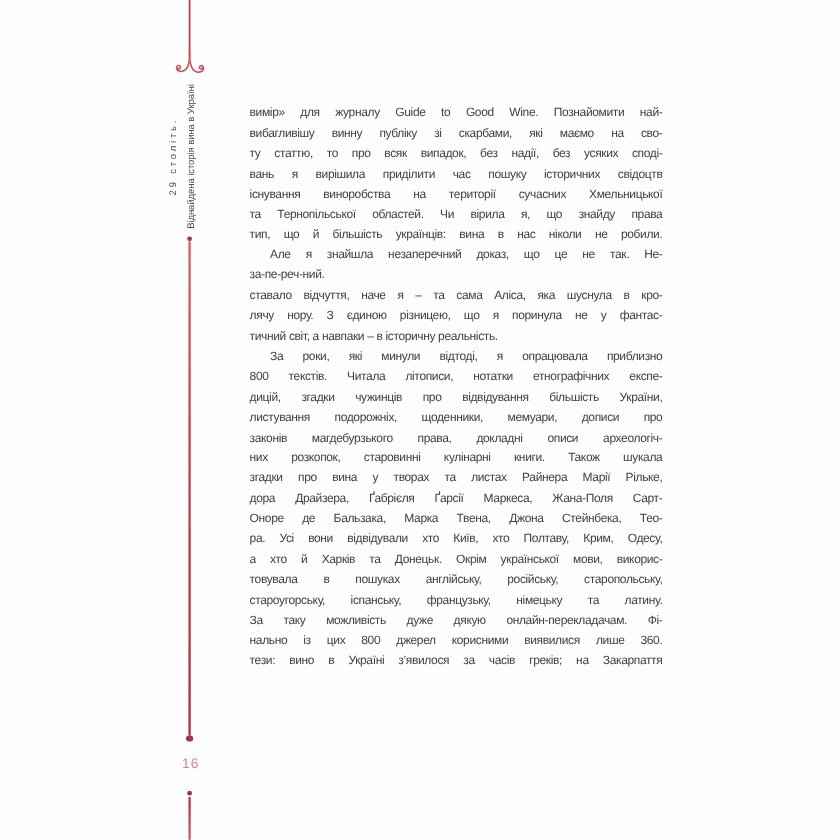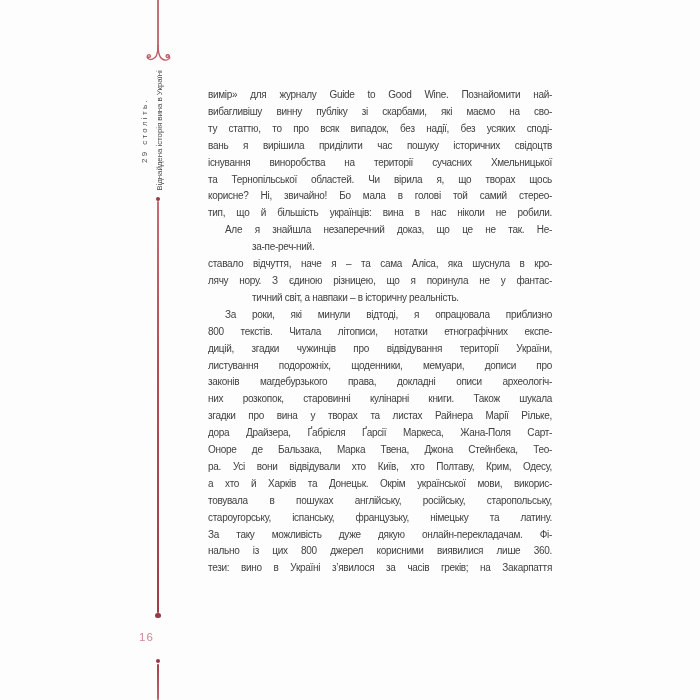--- a/index.html
+++ b/index.html
@@ -43,40 +43,40 @@
     line-height: 14.5px;
     white-space: nowrap;
   }
   .vtitle .t1 { letter-spacing: 2.3px; }
   .vtitle .t2 { letter-spacing: -0.1px; }
 
   
   .pagenum {
     position: absolute;
     left: 139px; top: 631px; width: 40px;
-    text-align: left;
+    text-align: center;
     font-size: 11.5px; letter-spacing: 1px;
     color: var(--page-number-pink, #d4868f);
   }
 
   
   .text-col {
     position: absolute;
     left: 208px; top: 87px; width: 344px;
     color: var(--body-text, #414141);
     font-size: 10px;
     letter-spacing: -0.3px;
     line-height: 16.9px;
   }
   .text-col .line {
     text-align: justify;
     text-align-last: justify;
     white-space: normal;
   }
-  .text-col .line.para-end { text-align-last: left; margin-left: 44px; }
+  .text-col .line.para-end { text-align-last: left; }
   .text-col .line.indent { text-indent: 17px; }
 </style>
 </head>
 <body>
 
 <div class="stage">
 
   <svg class="rule-top-svg" width="34" height="66" viewBox="0 0 34 66" aria-hidden="true">
     <path d="M17,0 L17,46" stroke="#b94b58" stroke-width="1.6" fill="none" stroke-linecap="round"></path>
     <path d="M17,46 C17,53.5 15.5,58 11.5,59.2 C8,60.2 5.6,58.2 6.3,55.9 C6.9,54 9.5,54.3 9.4,56.1 C9.3,57.5 7.8,57.7 7.2,56.9" stroke="#c05a66" stroke-width="1.4" fill="none" stroke-linecap="round"></path>
@@ -96,31 +96,30 @@
 
   <span class="rule-dot dot-bottom"></span>
   <div class="rule rule-bottom"></div>
 
   <main class="text-col">
       <div class="line">вимір» для журналу Guide to Good Wine. Познайомити най-</div>
       <div class="line">вибагливішу винну публіку зі скарбами, які маємо на сво-</div>
       <div class="line">ту статтю, то про всяк випадок, без надії, без усяких споді-</div>
       <div class="line">вань я вирішила приділити час пошуку історичних свідоцтв</div>
       <div class="line">існування виноробства на території сучасних Хмельницької</div>
-      <div class="line">та Тернопільської областей. Чи вірила я, що творах щось</div>
-      <div class="line">корисне? Ні, звичайно! Бо мала в голові той самий стерео-</div>
+      <div class="line">та Тернопільської областей. Чи вірила я, що знайду права</div>
       <div class="line">тип, що й більшість українців: вина в нас ніколи не робили.</div>
       <div class="line indent">Але я знайшла незаперечний доказ, що це не так. Не-</div>
       <div class="line para-end">за-пе-реч-ний.</div>
       <div class="line">ставало відчуття, наче я – та сама Аліса, яка шуснула в кро-</div>
       <div class="line">лячу нору. З єдиною різницею, що я поринула не у фантас-</div>
       <div class="line para-end">тичний світ, а навпаки – в історичну реальність.</div>
       <div class="line indent">За роки, які минули відтоді, я опрацювала приблизно</div>
       <div class="line">800 текстів. Читала літописи, нотатки етнографічних експе-</div>
-      <div class="line">дицій, згадки чужинців про відвідування території України,</div>
+      <div class="line">дицій, згадки чужинців про відвідування більшість України,</div>
       <div class="line">листування подорожніх, щоденники, мемуари, дописи про</div>
       <div class="line">законів магдебурзького права, докладні описи археологіч-</div>
       <div class="line">них розкопок, старовинні кулінарні книги. Також шукала</div>
       <div class="line">згадки про вина у творах та листах Райнера Марії Рільке,</div>
       <div class="line">дора Драйзера, Ґабрієля Ґарсії Маркеса, Жана-Поля Сарт-</div>
       <div class="line">Оноре де Бальзака, Марка Твена, Джона Стейнбека, Тео-</div>
       <div class="line">ра. Усі вони відвідували хто Київ, хто Полтаву, Крим, Одесу,</div>
       <div class="line">а хто й Харків та Донецьк. Окрім української мови, викорис-</div>
       <div class="line">товувала в пошуках англійську, російську, старопольську,</div>
       <div class="line">староугорську, іспанську, французьку, німецьку та латину.</div>

